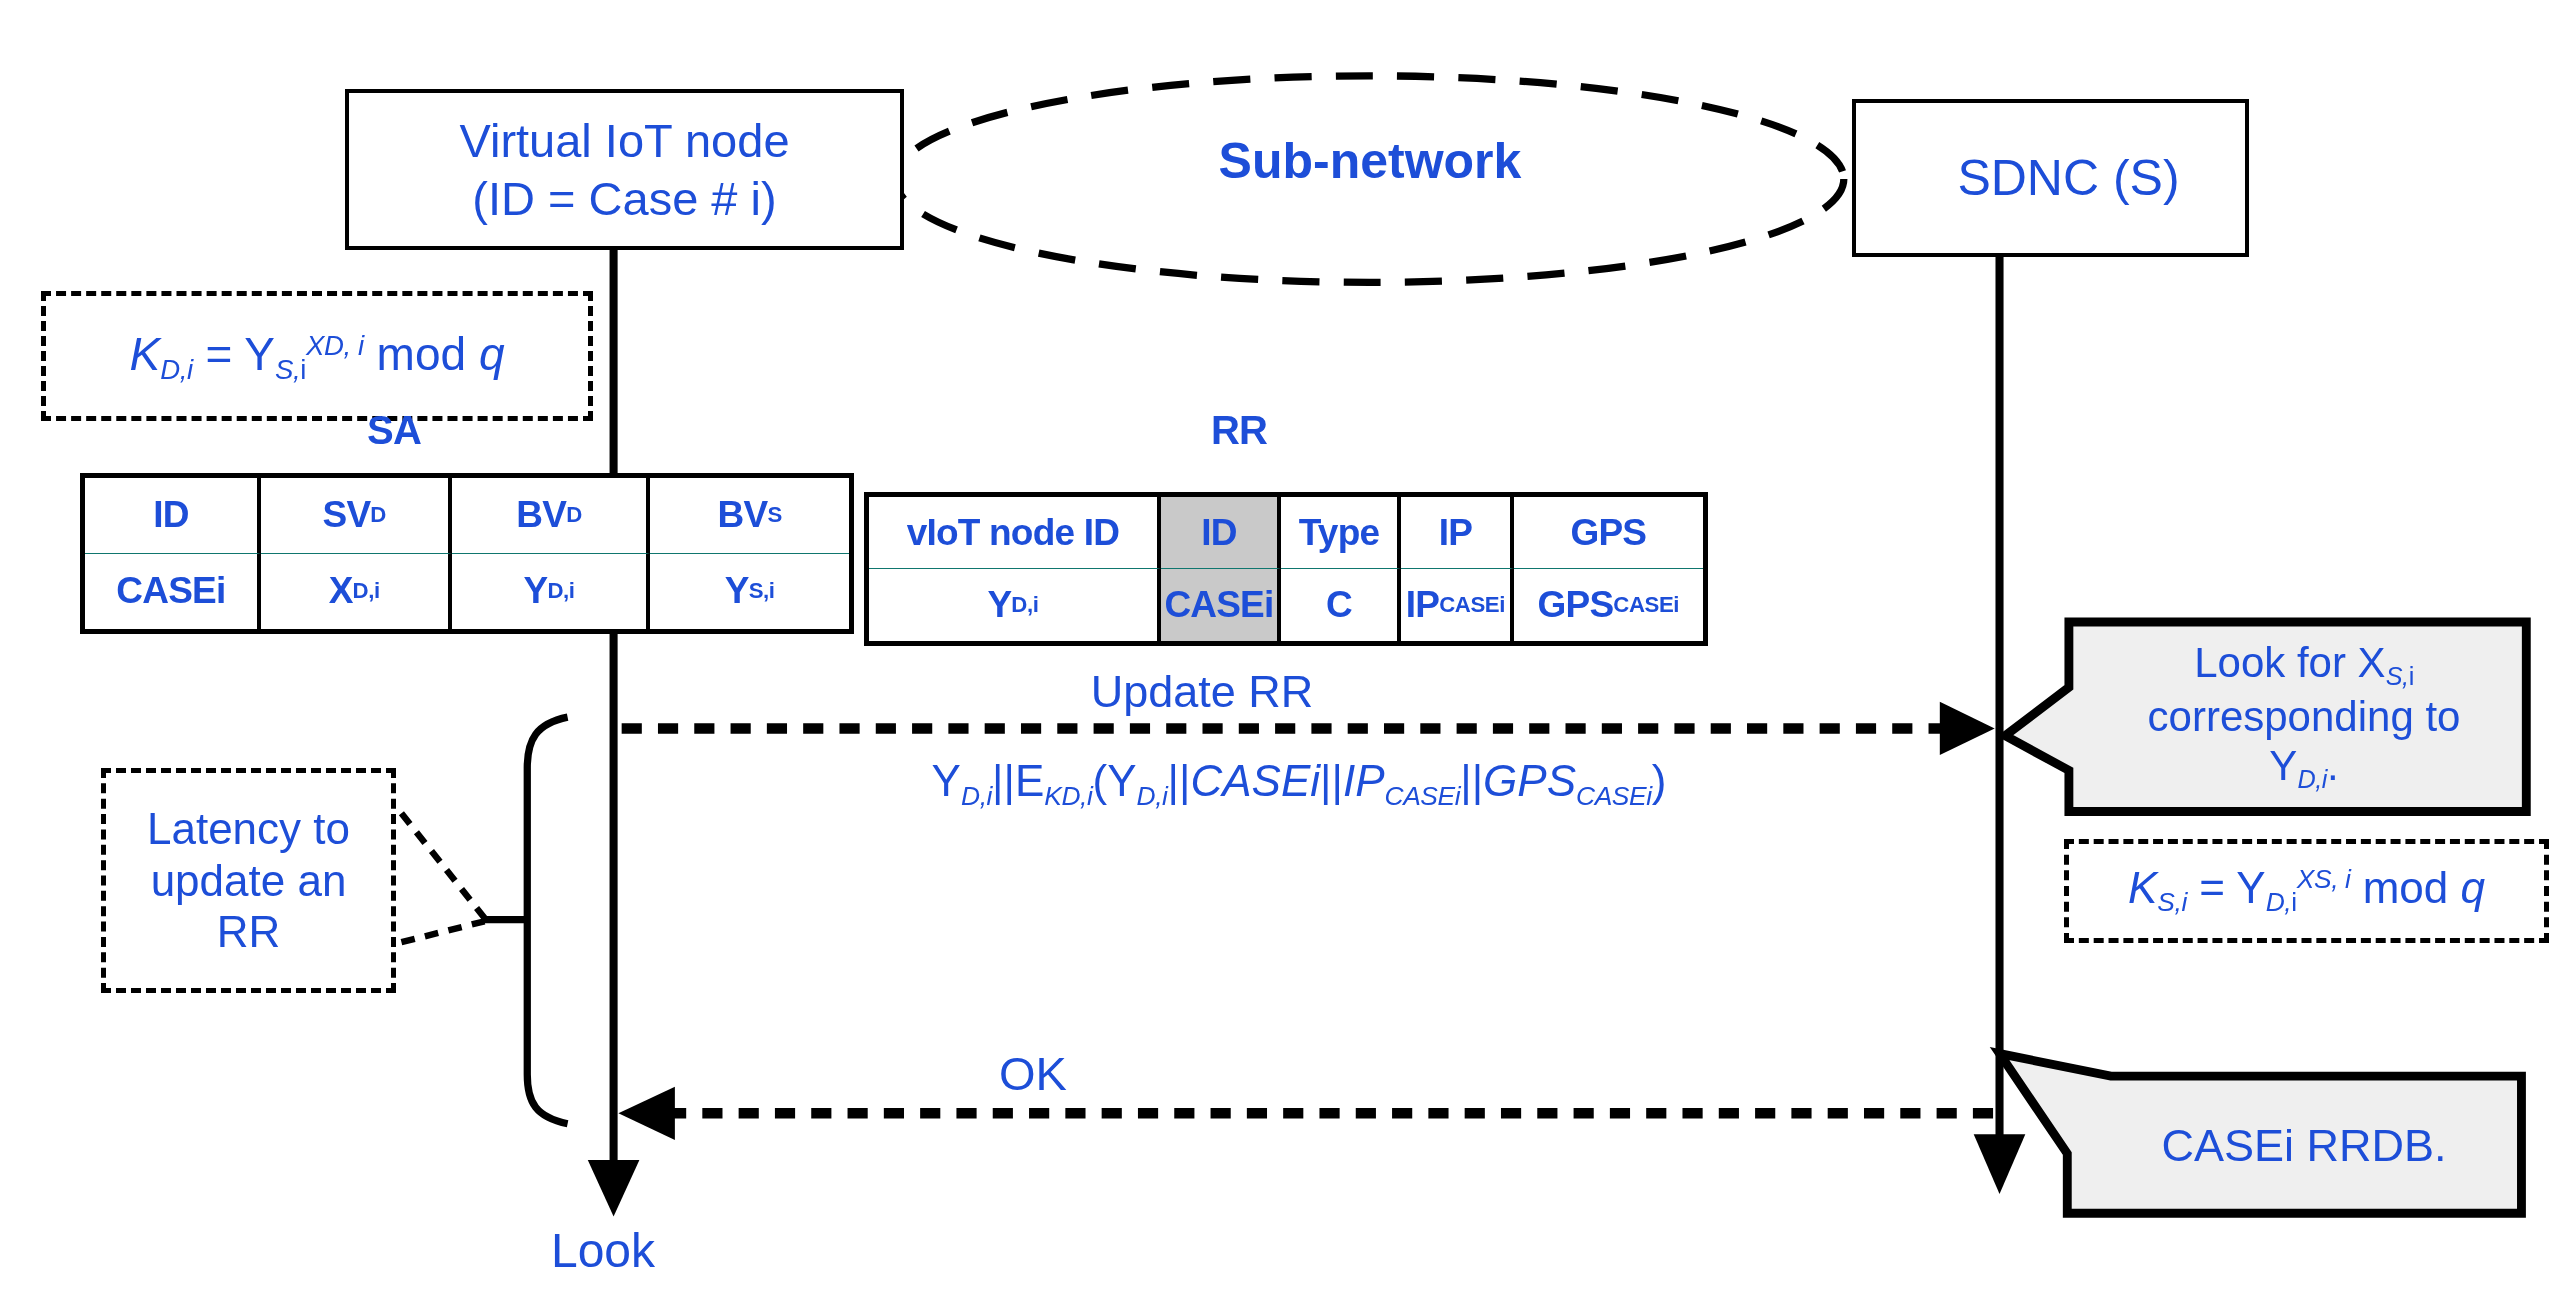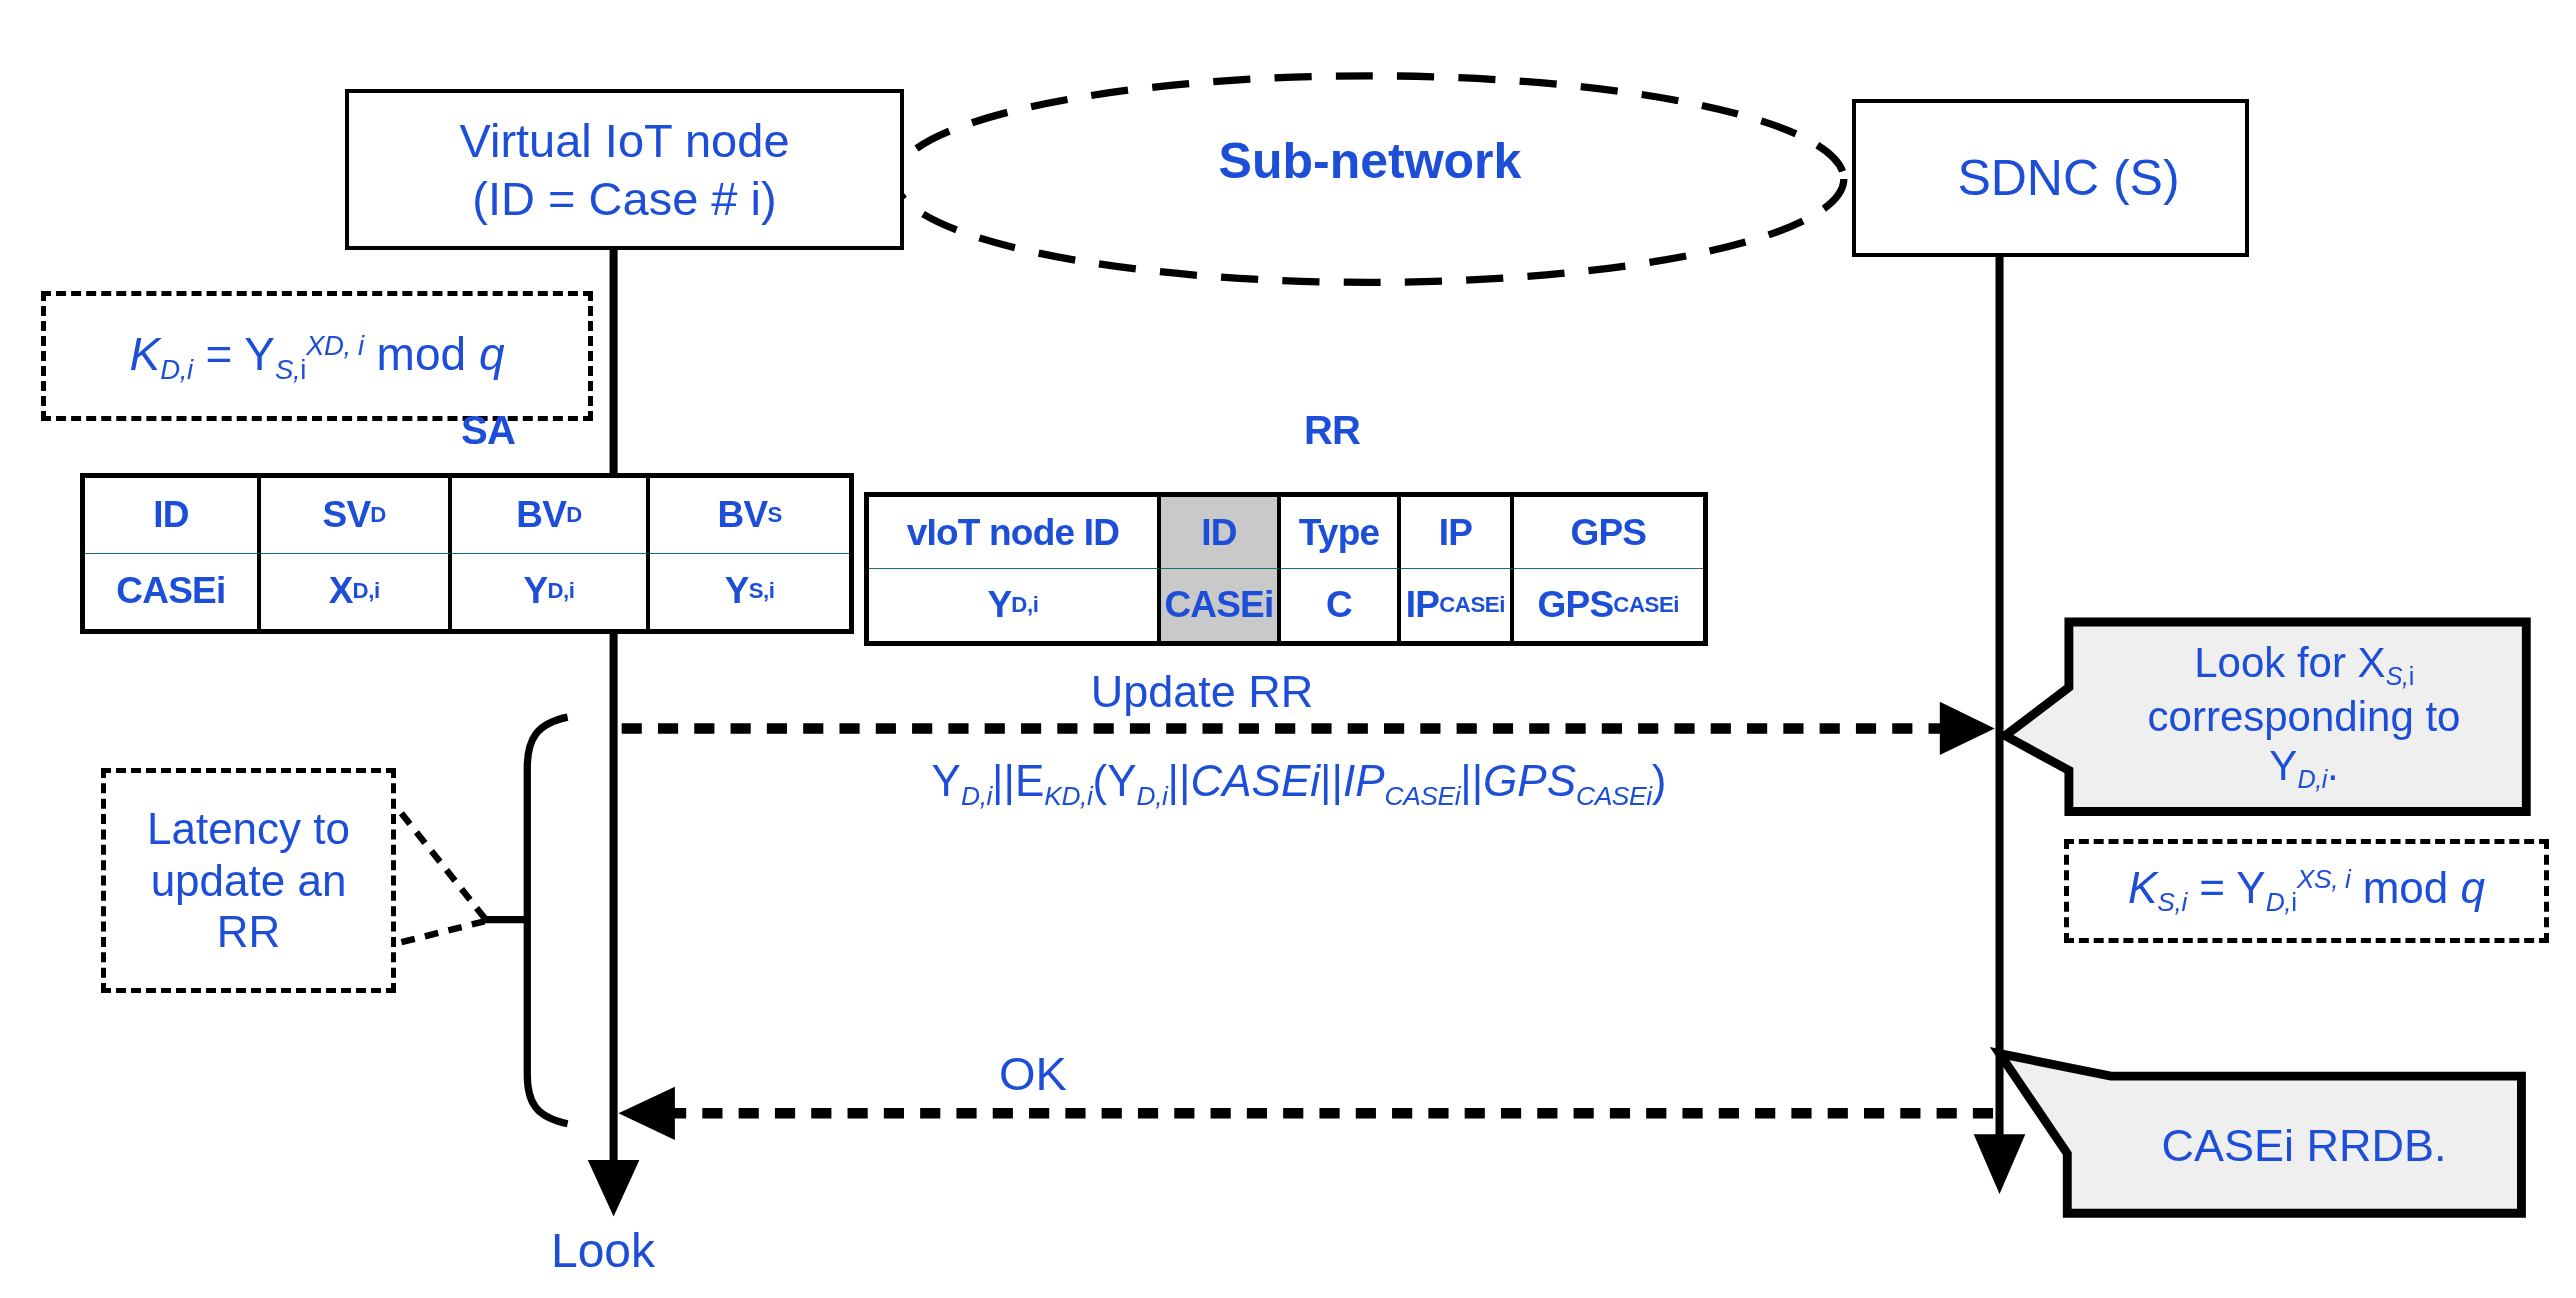--- a/index.html
+++ b/index.html
@@ -16,21 +16,21 @@
   .sg-i{font-style:italic;}
   .sg-sub{font-size:60%;vertical-align:-0.32em;letter-spacing:-0.4px;}
   .sg-sup{font-size:60%;vertical-align:0.55em;letter-spacing:-0.4px;}
   .tbl{display:grid;border:5.6px solid #000;background:#fff;}
   .cell{display:flex;align-items:center;justify-content:center;font-weight:bold;
         font-size:37px;border-right:4px solid #000;border-bottom:1px solid #0f766e;
         background:#fff;white-space:nowrap;letter-spacing:-0.8px;}
   .cell.last-col{border-right:none;}
   .cell.last-row{border-bottom:none;}
   .cell.hl{background:#c9c9c9;}
-  .tbl-title{font-weight:bold;font-size:40px;letter-spacing:-0.8px;text-align:center;}
+  .tbl-title{font-weight:bold;font-size:40px;letter-spacing:-0.8px;}
   .msg-label{font-size:45px;text-align:center;white-space:nowrap;}
   .callout-text{font-size:42px;text-align:center;line-height:1.18;white-space:nowrap;}
   .big-label{font-size:50px;font-weight:bold;text-align:center;white-space:nowrap;}
   .center-xy{transform:translate(-50%,-50%);}
 </style>
 </head>
 <body>
 
 <div class="canvas">
 

